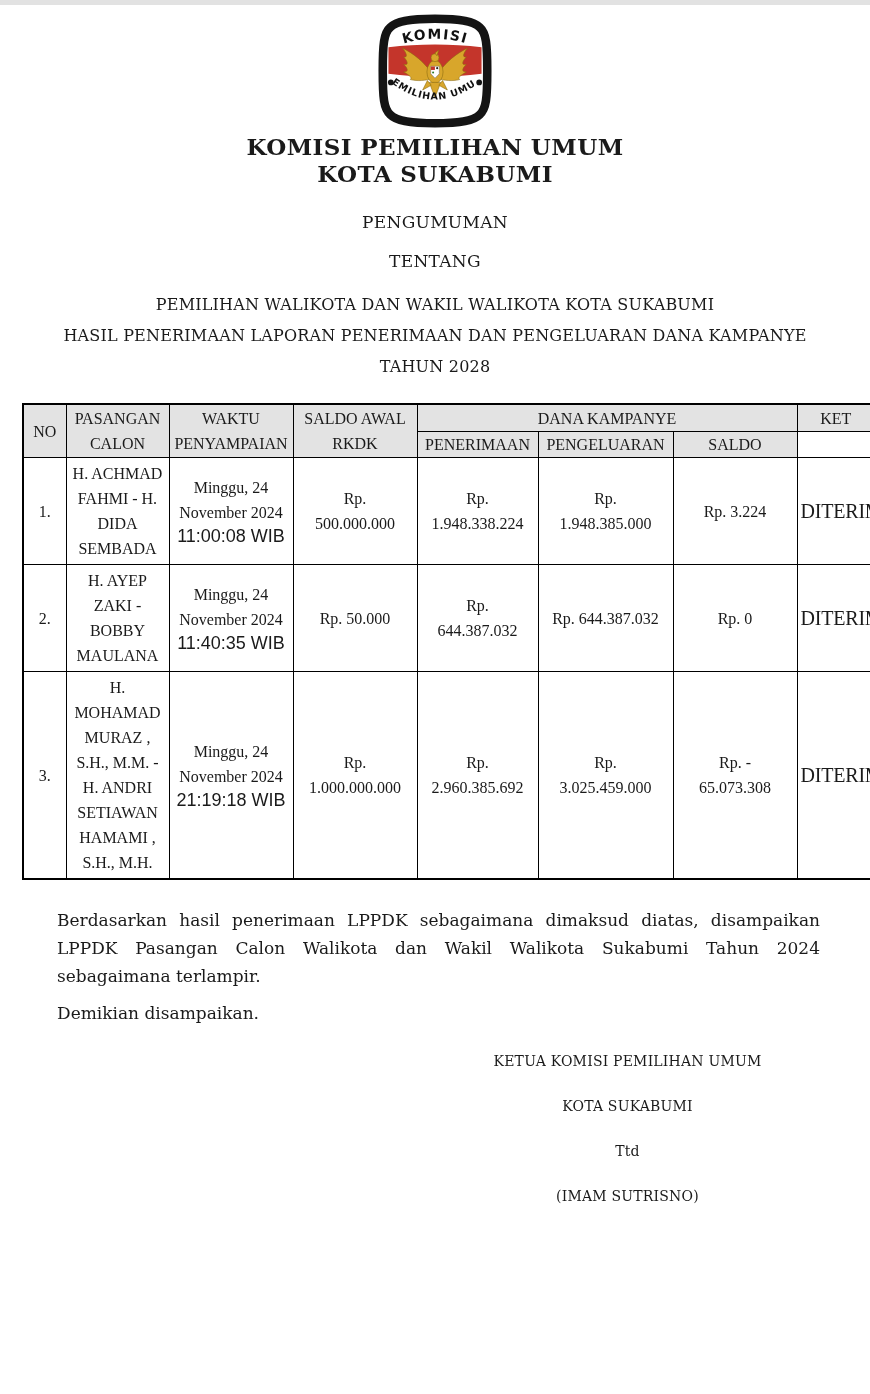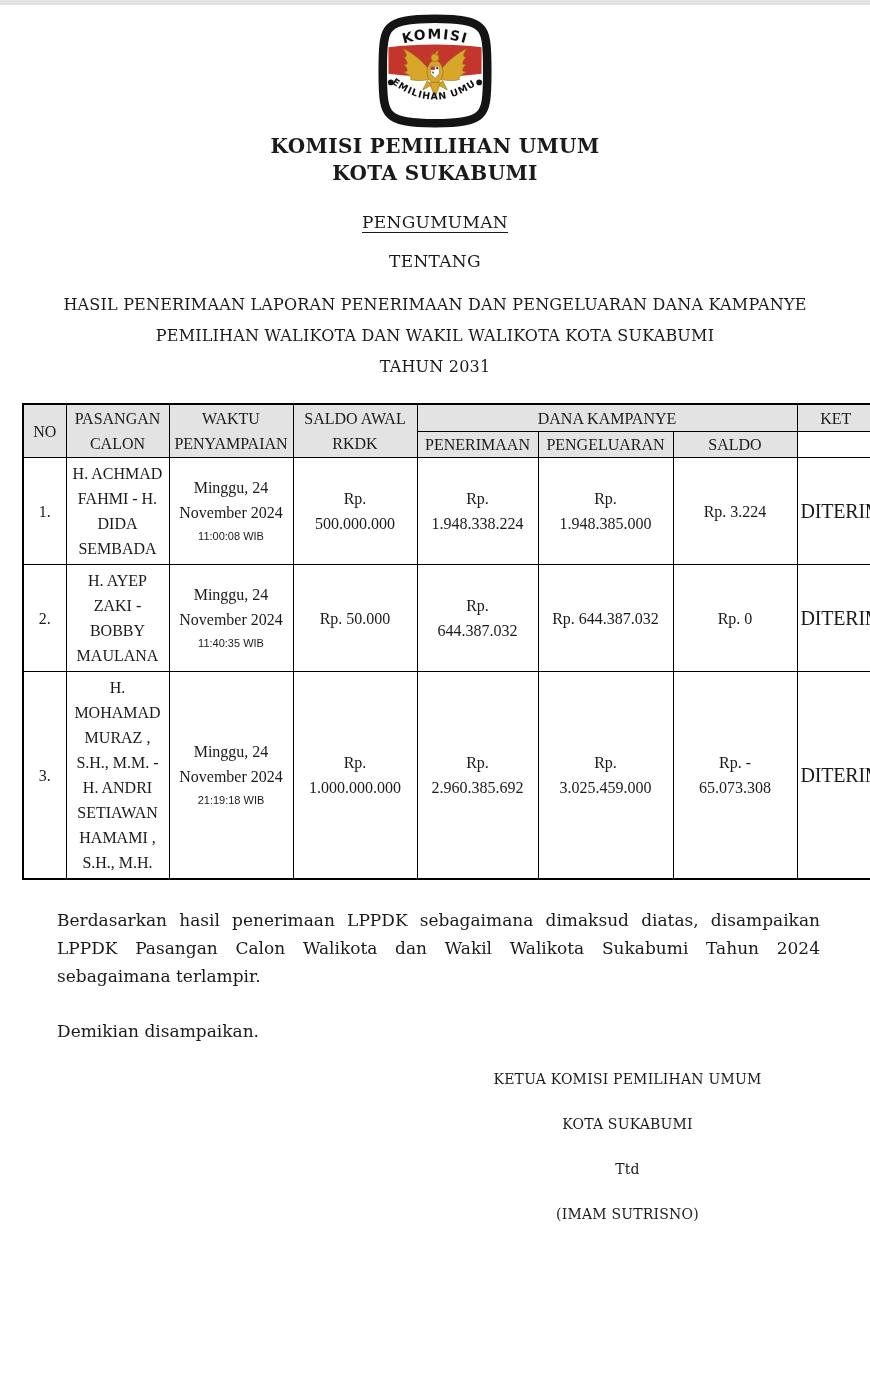--- a/index.html
+++ b/index.html
@@ -8,37 +8,37 @@
     width:870px; min-height:1394px;
     background:#ffffff;
     color:#1a1a1a;
     font-family:"DejaVu Serif", serif;
     overflow:hidden;
   }
   .top-strip { height:5px; width:100%; background:#e2e2e2; }
 
   .logo-wrap { margin:9px auto 0 auto; width:114px; height:114px; }
 
-  .org { margin-top:5px; text-align:center; font-weight:bold; font-size:20px; line-height:27px; letter-spacing:0.4px; }
+  .org { margin-top:5px; text-align:center; font-weight:bold; font-size:23px; line-height:27px; letter-spacing:0.4px; }
 
   .doc-head { margin-top:24px; text-align:center; font-size:17px; }
   .doc-head .line { line-height:22px; margin-bottom:17px; letter-spacing:0.3px; }
-  .underlined { text-decoration:underline; text-underline-offset:4px; text-decoration-thickness:1.4px; }
+  .underlined { text-underline-offset:4px; text-decoration-thickness:1.4px; }
 
   .subject { margin-top:16px; text-align:center; font-size:16px; letter-spacing:0.2px; }
   .subject .line { line-height:31px; white-space:nowrap; }
 
   .body-par {
     margin:36px 50px 0 57px;
     font-size:17px; line-height:28px;
     text-align:justify;
   }
   .body-par.first { margin-top:36px; }
   .body-par.p2 { margin-top:26px; }
-  .body-par.p3 { margin-top:27px; text-align:left; }
+  .body-par.p3 { margin-top:9px; text-align:left; }
 
   table.lppdk {
     margin:21px 8px 0 22px;
     width:852px;
     border-collapse:collapse;
     table-layout:fixed;
     border:2.5px solid #000;
     font-family:"Liberation Serif", serif;
     font-size:16px;
   }
@@ -53,21 +53,21 @@
     font-weight:normal;
     line-height:25px;
     padding:0 2px;
   }
   table.lppdk thead th.hdr-ket-empty { background:#ffffff; }
   table.lppdk thead tr.r1 th { height:26px; }
   table.lppdk thead tr.r2 th { height:25px; }
   td.pre { white-space:pre-line; line-height:25px; }
   td.no-cell { line-height:25px; }
   .waktu-date { display:block; white-space:pre-line; line-height:25px; }
-  .waktu-time { display:block; font-family:"Liberation Sans", sans-serif; font-size:11px; line-height:22px; }
+  .waktu-time { display:block; font-family:"Liberation Sans", sans-serif; font-size:18px; line-height:22px; }
   td.ket-cell { font-size:20px; letter-spacing:-0.2px; white-space:nowrap; }
 
   .signature { margin:12px 45px 0 430px; text-align:center; font-size:14px; line-height:45px; letter-spacing:0.2px; }
 </style>
 </head>
 <body>
 
 <div class="page">
   <div class="top-strip"></div>
 
@@ -114,23 +114,23 @@
     <div>KOMISI PEMILIHAN UMUM</div>
     <div>KOTA SUKABUMI</div>
   </div>
 
   <div class="doc-head">
     <div class="line underlined">PENGUMUMAN</div>
     <div class="line">TENTANG</div>
   </div>
 
   <div class="subject">
+    <div class="line">PEMILIHAN WALIKOTA DAN WAKIL WALIKOTA KOTA SUKABUMI</div>
     <div class="line">HASIL PENERIMAAN LAPORAN PENERIMAAN DAN PENGELUARAN DANA KAMPANYE</div>
-    <div class="line">PEMILIHAN WALIKOTA DAN WAKIL WALIKOTA KOTA SUKABUMI</div>
-    <div class="line">TAHUN 2031</div>
+    <div class="line">TAHUN 2028</div>
   </div>
 
 
   <table class="lppdk">
     <colgroup>
       <col style="width:43px">
         <col style="width:103px">
         <col style="width:124px">
         <col style="width:124px">
       <col style="width:121px">

